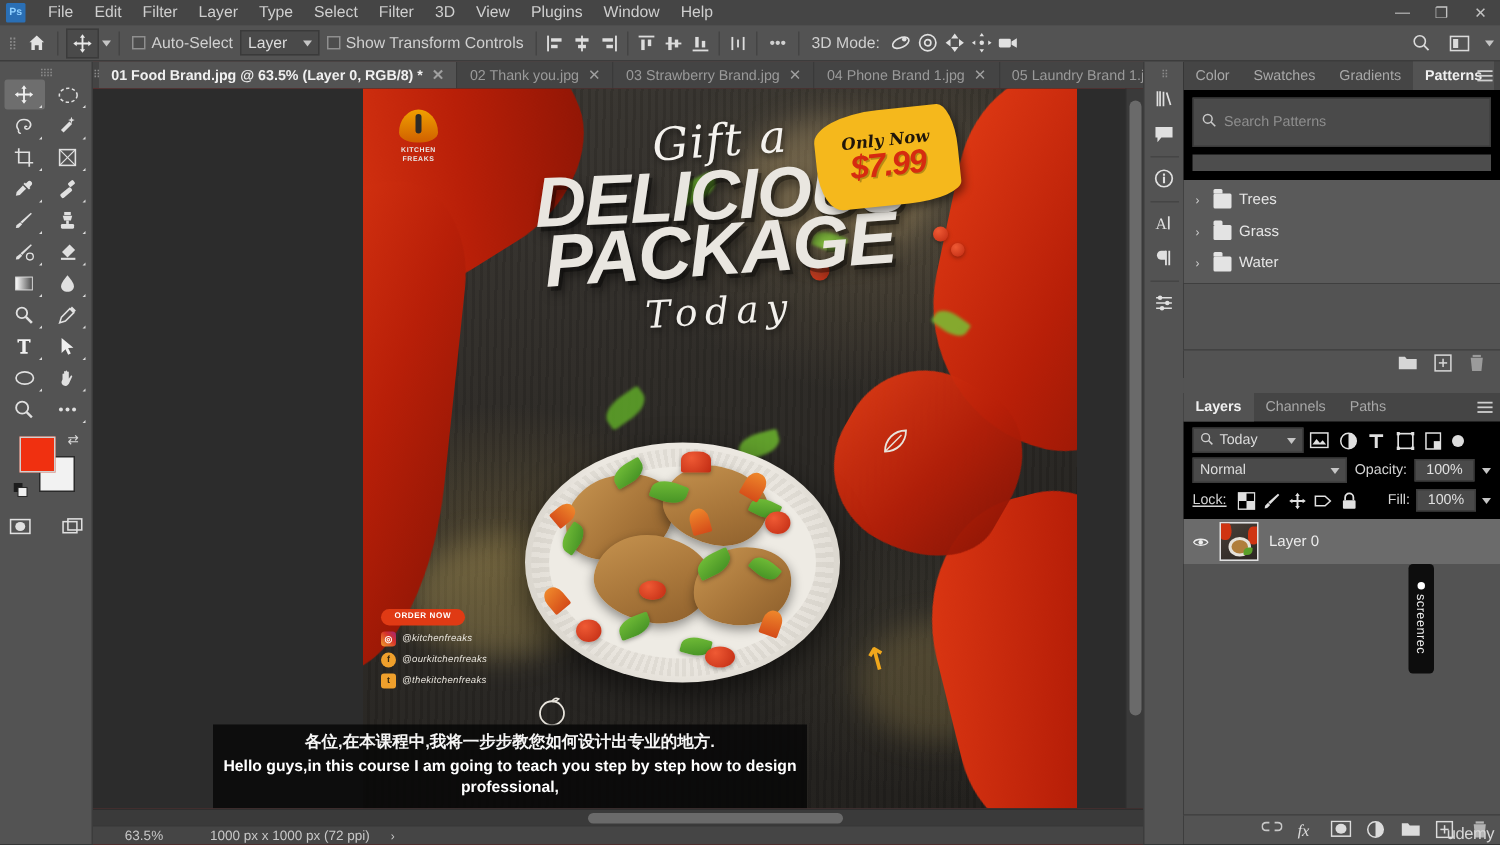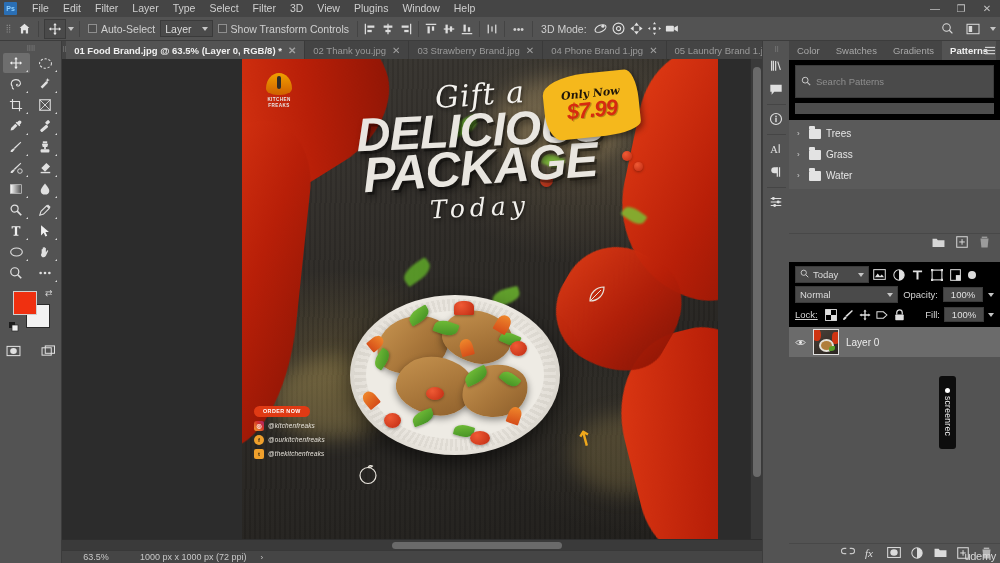--- a/index.html
+++ b/index.html
@@ -706,20 +706,24 @@
               <span class="s-ico s-fb">f</span>
               <span class="s-txt">@ourkitchenfreaks</span>
             </div>
             <div class="s-row">
               <span class="s-ico s-tw">t</span>
               <span class="s-txt">@thekitchenfreaks</span>
             </div>
           </div>
         </div>
 
+        <div class="subs">
+          <div class="sub-cn">各位,在本课程中,我将一步步教您如何设计出专业的地方.</div>
+          <div class="sub-en">Hello guys,in this course I am going to teach you step by step how to design professional,</div>
+        </div>
 
         <div class="vscroll">
           <div class="vthumb"></div>
         </div>
 
       </div>
 
       <div class="hscrollrow">
         <div class="hthumb"></div>
       </div>
@@ -842,20 +846,32 @@
                 <rect x="3" y="0.6" width="6" height="1.6" fill="#9b9b9b"></rect>
                 <path d="M1.6 2.6 L10.4 2.6 L9.4 12.4 L2.6 12.4 Z" fill="#9b9b9b"></path>
               </svg>
           </span>
         </div>
       </div>
 
       <div class="dockgap"></div>
 
       <div class="panel" style="flex:1;">
+        <div class="panel-tabs">
+          <div class="ptab active">Layers</div>
+          <div class="ptab">Channels</div>
+          <div class="ptab">Paths</div>
+          <div class="pmenu">
+            <svg width="12" height="11" viewBox="0 0 13 12">
+                <rect x="1" y="2" width="11" height="1.3" fill="#cfcfcf"></rect>
+                <rect x="1" y="5.4" width="11" height="1.3" fill="#cfcfcf"></rect>
+                <rect x="1" y="8.8" width="11" height="1.3" fill="#cfcfcf"></rect>
+              </svg>
+          </div>
+        </div>
 
         <div class="lfilter">
           <div class="kind-sel">
             <span>
               <svg width="9" height="9" viewBox="0 0 12 12">
                   <circle cx="5" cy="5" r="3.5" fill="none" stroke="#d0d0d0" stroke-width="1.2"></circle>
                   <line x1="7.6" y1="7.6" x2="11" y2="11" stroke="#d0d0d0" stroke-width="1.3"></line>
                 </svg>
             </span>
             <span>Today</span>

